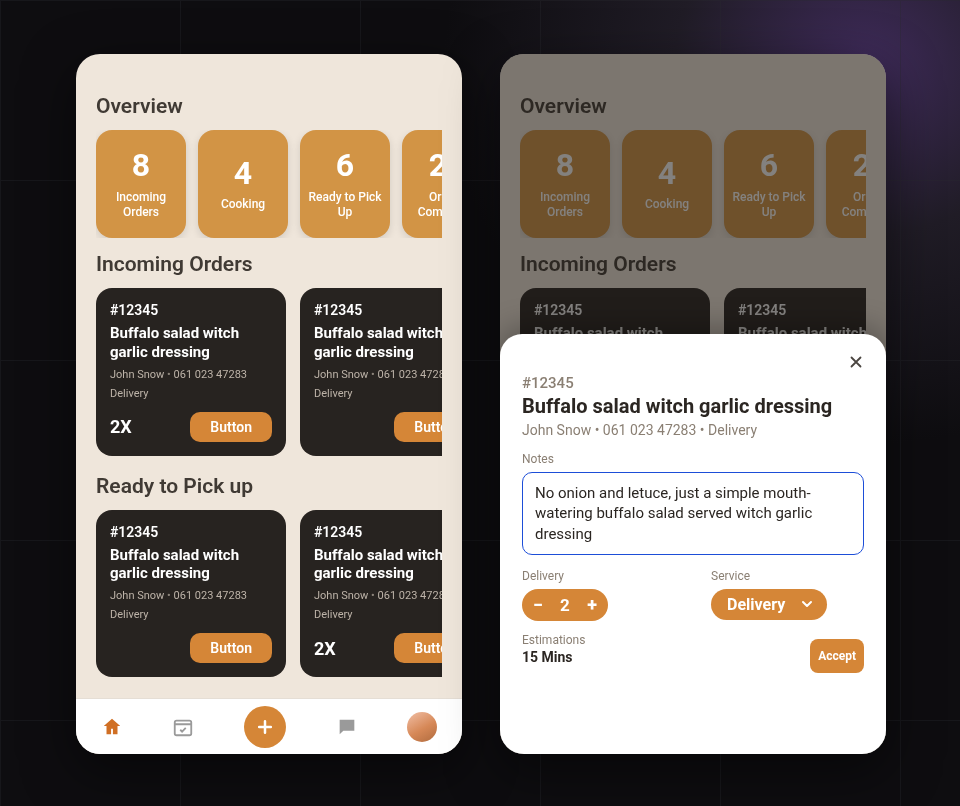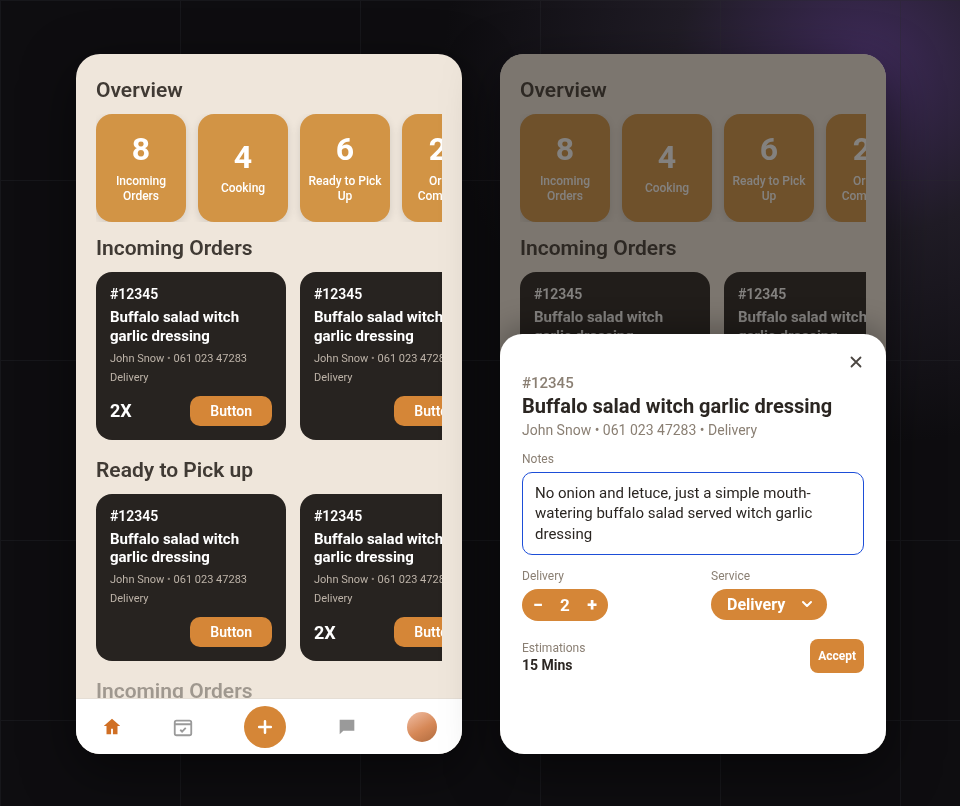--- a/index.html
+++ b/index.html
@@ -41,20 +41,21 @@
   .phone-right{left:500px;background:var(--panel-bg);}
   .scrim{
     position:absolute;inset:0;
     background:rgba(30,26,22,.55);
     pointer-events:none;
   }
   .screen{
     position:absolute;inset:0;
     padding:18px 20px 6px 20px;
     overflow:hidden;
+    margin-top:16px;
   }
   .section-title{
     font-size:21px;font-weight:600;color:#403a34;margin:6px 0 12px 0;
   }
   .tiles{
     display:flex;gap:12px;overflow:hidden;margin-bottom:14px;
   }
   .tile{
     flex:0 0 90px;height:108px;border-radius:16px;
     background:var(--tile-brown);
@@ -311,21 +312,21 @@
         <div class="svc-pill">
           <span>Delivery</span>
           <span class="chev">
             <svg width="16" height="16" viewBox="0 0 24 24" fill="none" stroke="#fff" stroke-width="3" stroke-linecap="round" stroke-linejoin="round">
                 <path d="M6 9l6 6 6-6"></path>
               </svg>
           </span>
         </div>
       </div>
     </div>
-    <div class="sh-row" style="align-items:flex-end;margin-top:12px;">
+    <div class="sh-row" style="margin-top:12px;">
       <div class="sh-col">
         <div class="sh-label" style="margin-top:0">Estimations</div>
         <div class="est-val">15 Mins</div>
       </div>
       <div class="sh-col" style="text-align:right;">
         <button class="accept-btn">Accept</button>
       </div>
     </div>
   </div>
 </div>

